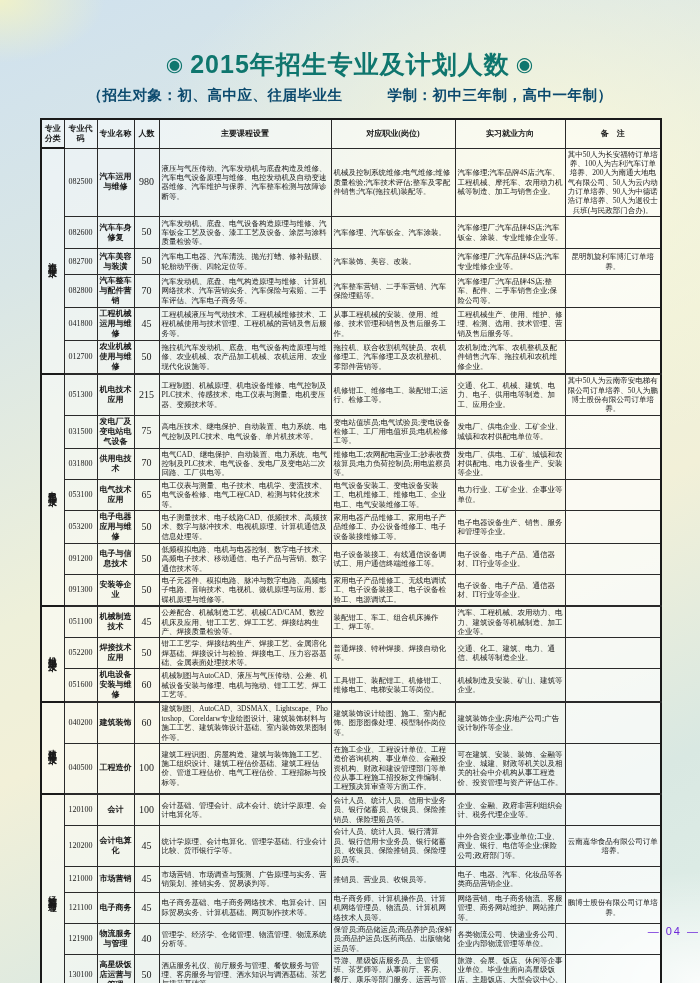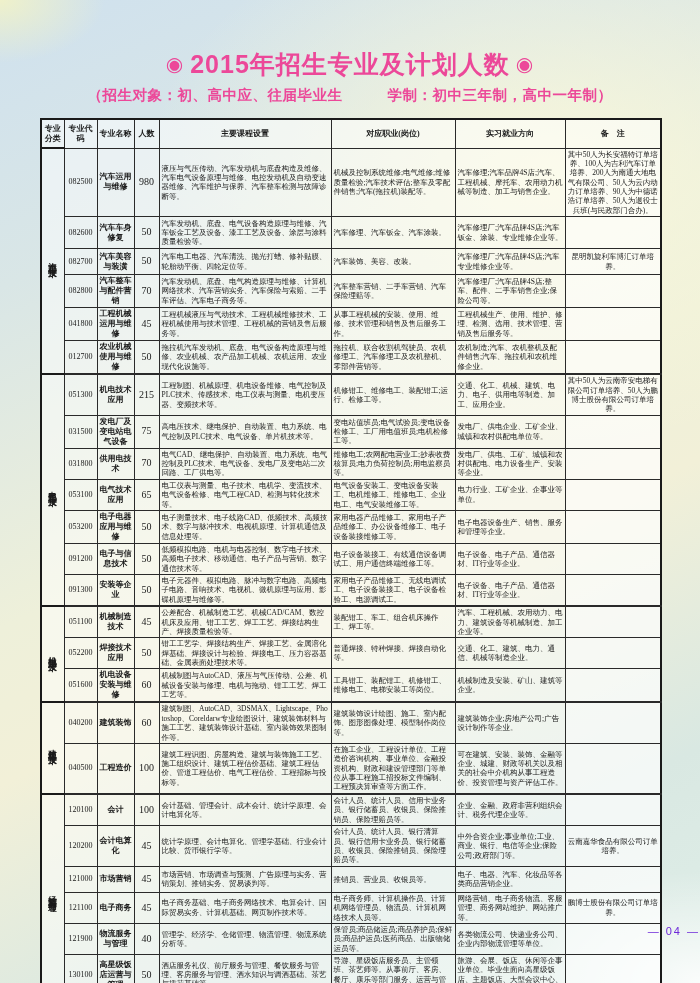--- a/index.html
+++ b/index.html
@@ -9,27 +9,27 @@
     color:#1a1a1a;
     background:
       radial-gradient(ellipse 260px 160px at 100% 100%, rgba(255,255,255,0.85) 0%, rgba(255,255,255,0) 70%),
       radial-gradient(ellipse 150px 90px at 0% 0%, rgba(243,243,198,0.9) 0%, rgba(243,243,198,0) 70%),
       radial-gradient(ellipse 620px 420px at 78% 18%, rgba(250,248,218,0.95) 0%, rgba(250,248,218,0) 65%),
       linear-gradient(155deg,#cfe1ee 0%,#d9e6e6 22%,#eef0da 48%,#f2f0d8 60%,#d9e8e2 82%,#dfeee8 100%);
   }
   .page-title{
     position:absolute;top:48px;left:0;width:100%;text-align:center;
     font-family:"Liberation Sans","DejaVu Sans",sans-serif;
-    font-size:25px;font-weight:bold;color:#ec4899;letter-spacing:1px;
+    font-size:25px;font-weight:bold;color:#0f766e;letter-spacing:1px;
   }
   .page-title .decor{font-size:20px;vertical-align:2px;padding:0 6px;}
   .page-subtitle{
     position:absolute;top:86px;left:0;width:100%;text-align:center;
     font-family:"Liberation Sans","DejaVu Sans",sans-serif;
-    font-size:14.5px;font-weight:bold;color:#ec4899;letter-spacing:0.5px;
+    font-size:14.5px;font-weight:bold;color:#0c4a6e;letter-spacing:0.5px;
   }
   .tbl-wrap{position:absolute;left:40px;top:118px;}
   table{
     border-collapse:collapse;table-layout:fixed;width:620px;
     font-size:7.5px;line-height:1.25;
   }
   th,td{
     border:1px solid #2a2a2a;
     padding:1px 2px;
     vertical-align:middle;

